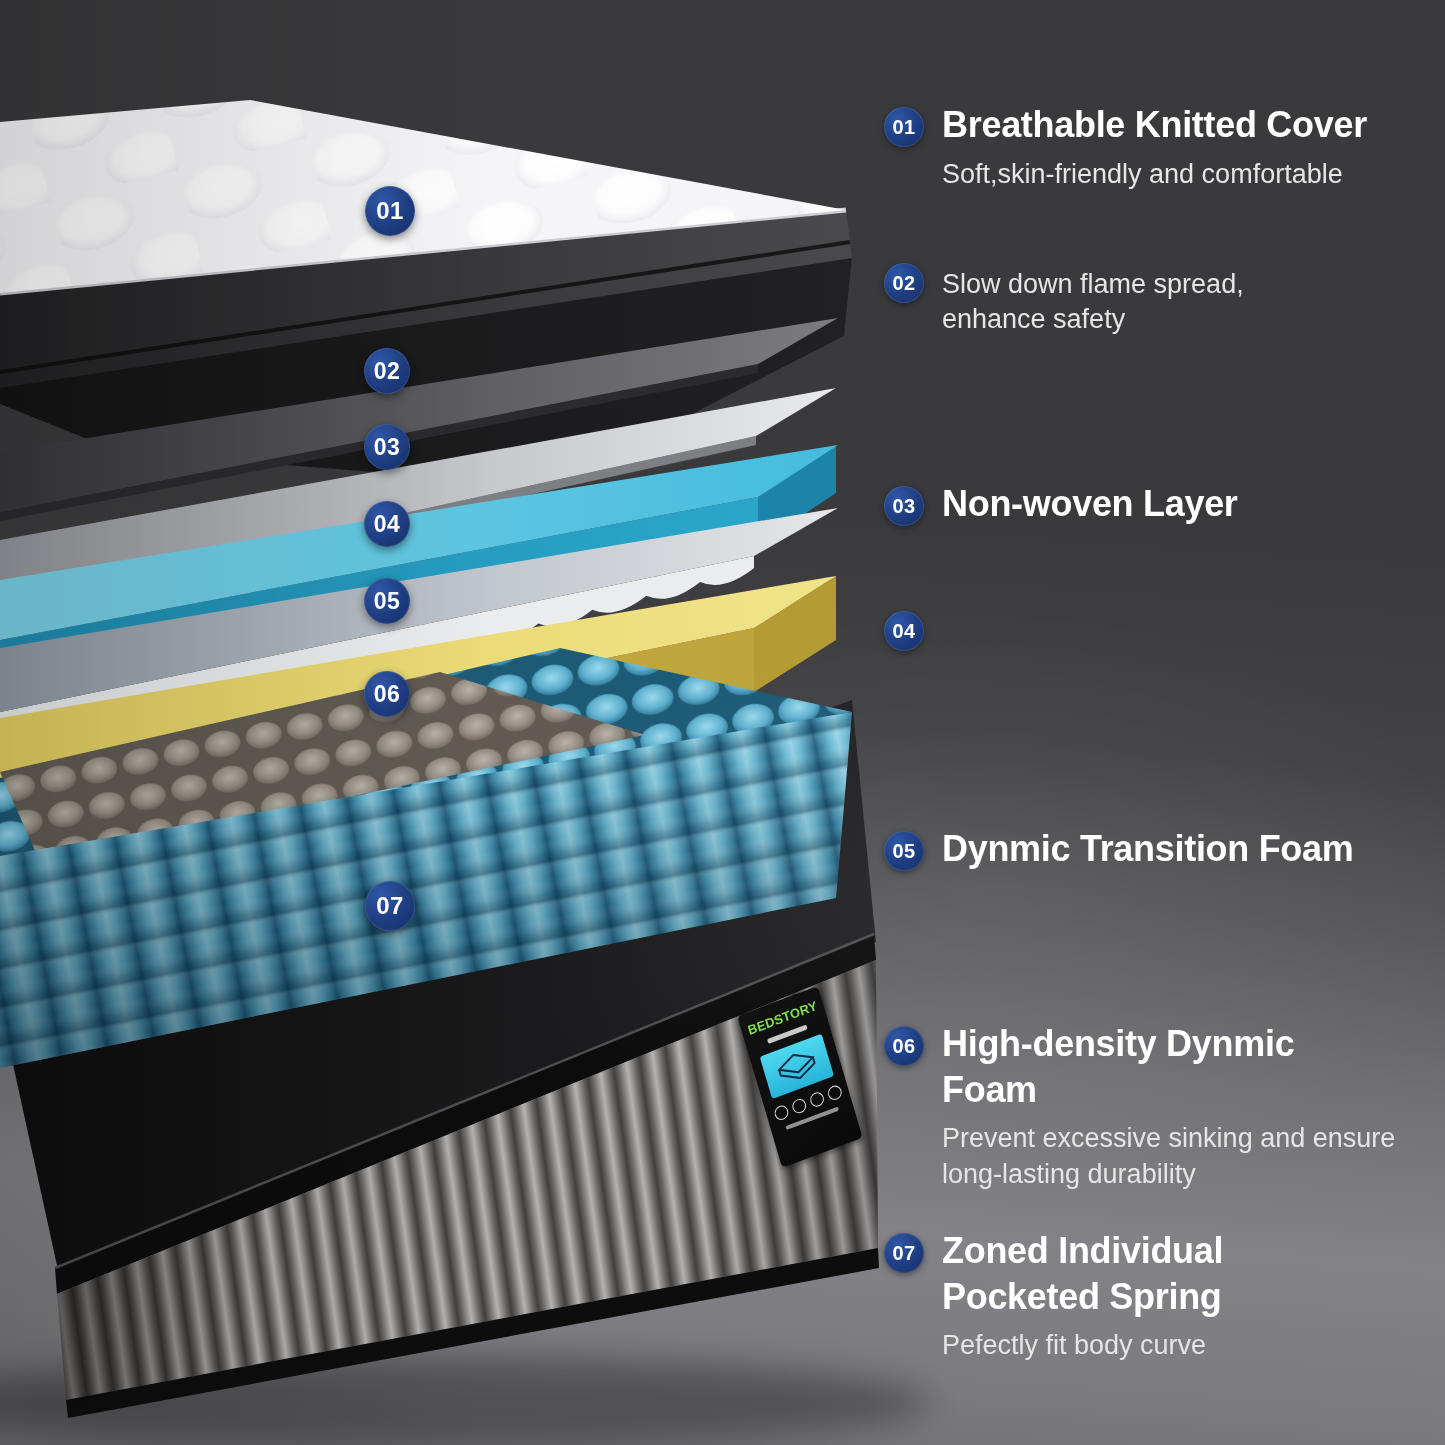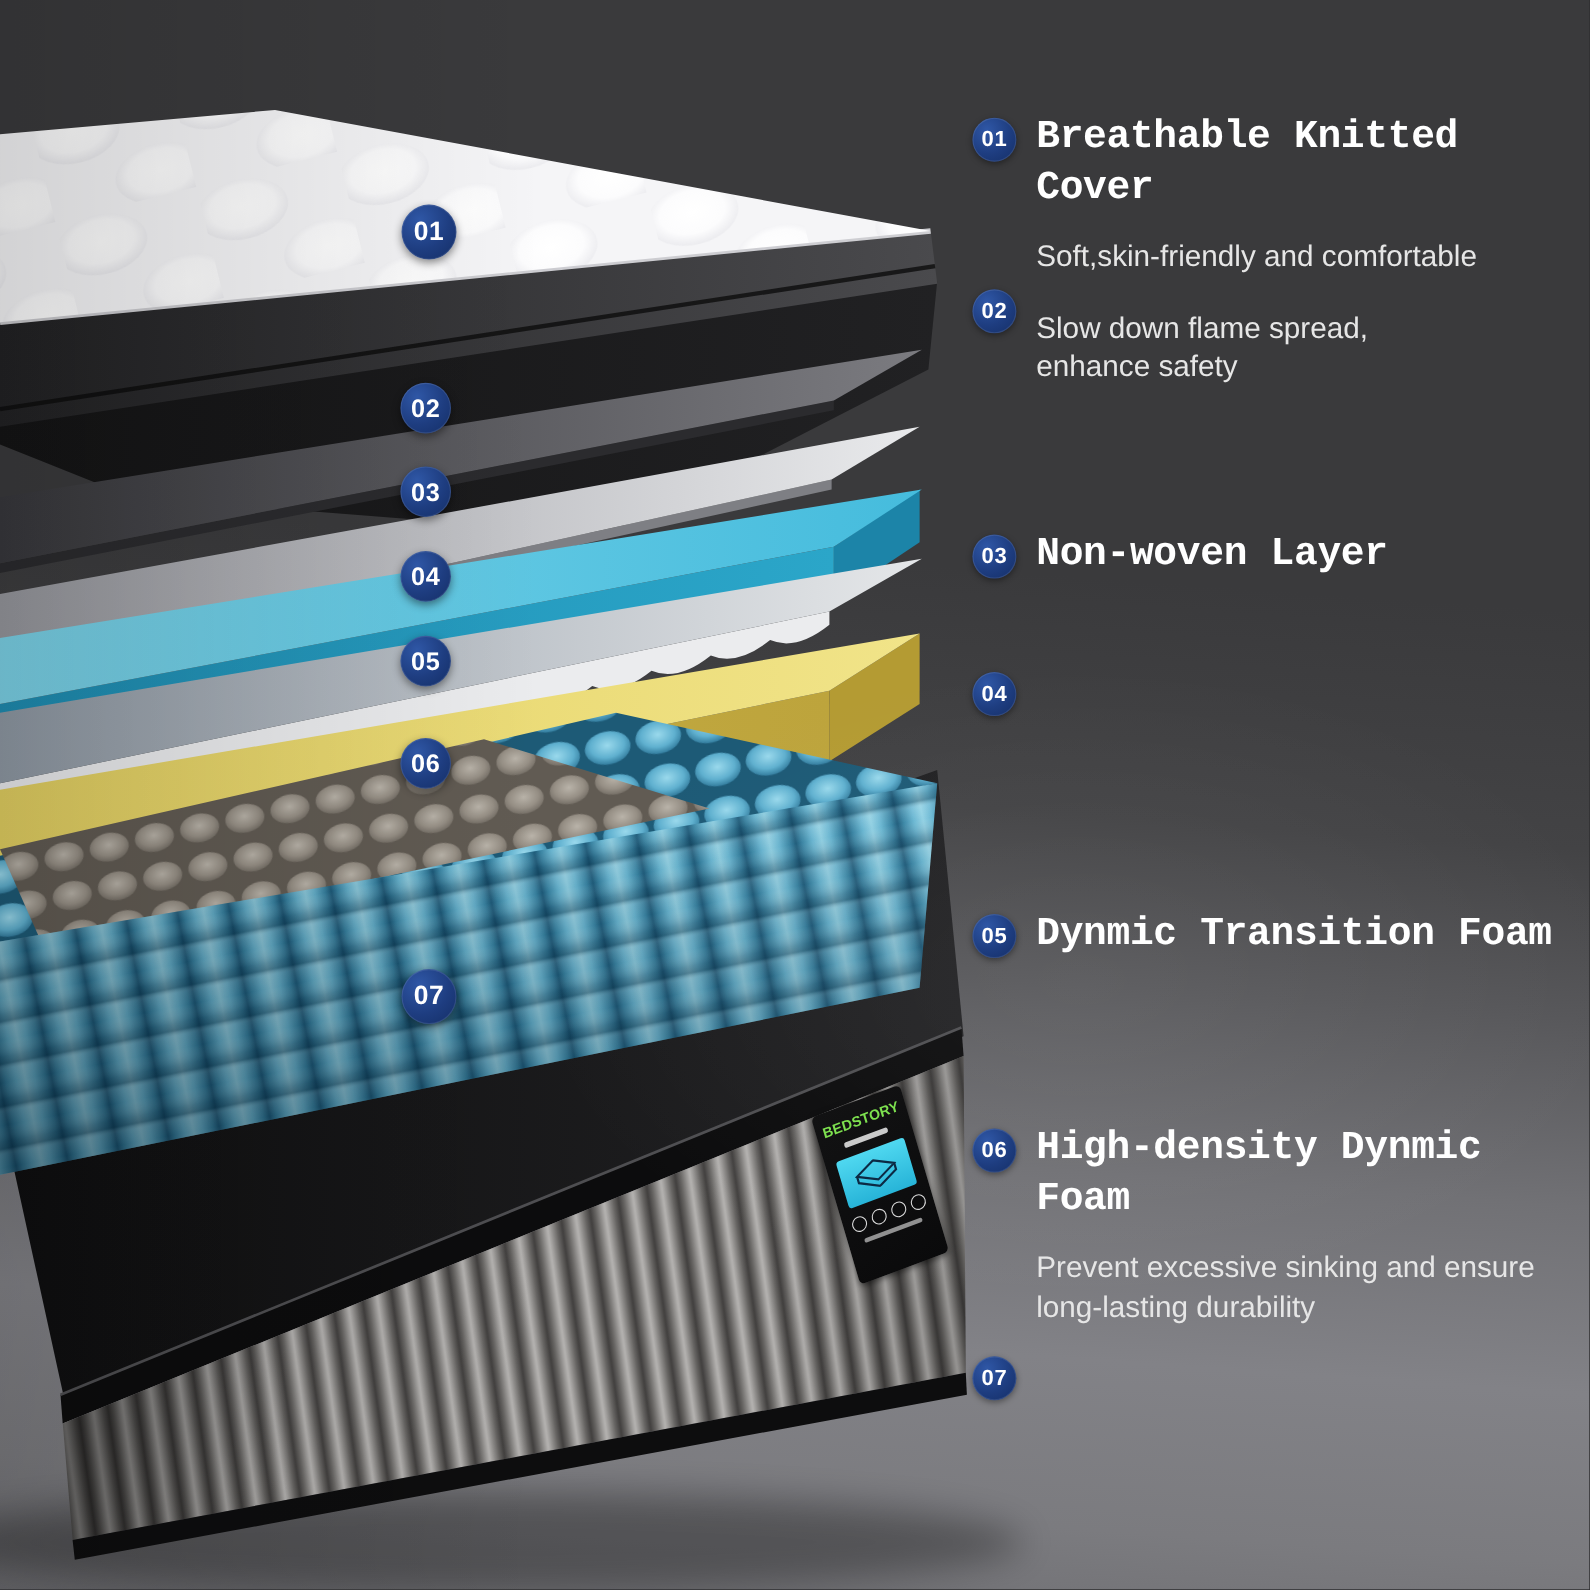--- a/index.html
+++ b/index.html
@@ -32,24 +32,24 @@
   .feature{position:absolute;left:884px;width:545px;display:flex;gap:18px;z-index:6;}
   .fbadge{
     flex:none;width:40px;height:40px;margin-top:5px;border-radius:50%;
     background:radial-gradient(circle at 33% 28%, #2f57a6 0%, #1e3d80 55%, #142e66 100%);
     color:#fff;display:flex;align-items:center;justify-content:center;
     font-weight:700;font-size:20px;letter-spacing:.5px;
     box-shadow:0 2px 6px rgba(0,0,0,.4), inset 0 0 0 1px rgba(255,255,255,.10);
   }
   .ftext h2{
     margin:0;color:#ffffff;font-size:36px;line-height:1.27;font-weight:700;
-    letter-spacing:-.3px;white-space:pre-line;font-family:Liberation Mono, monospace;
+    letter-spacing:-.3px;white-space:pre-line;
   }
   .ftext p{
-    margin:23px 0 0;color:#e6e6e6;font-size:27px;line-height:1.3;font-weight:400;
+    margin:9px 0 0;color:#e6e6e6;font-size:27px;line-height:1.3;font-weight:400;
     white-space:pre-line;
   }
   .ftext p:empty{display:none;}
 
   
   .base-label{
     position:absolute;left:757px;top:998px;width:86px;height:158px;
     background:linear-gradient(160deg,#121213,#0a0a0b);
     border-radius:5px;transform:rotate(-20.5deg) skewX(-4deg);
     display:flex;flex-direction:column;align-items:center;gap:7px;
@@ -349,15 +349,20 @@
 Foam</h2>
       <p>Prevent excessive sinking and ensure
 long-lasting durability</p>
     </div>
   </div>
 
   <div class="feature" style="top:1228px">
     <div class="fbadge">
         <span>07</span>
       </div>
+    <div class="ftext">
+      <h2>Zoned Individual
+Pocketed Spring</h2>
+      <p>Pefectly fit body curve</p>
+    </div>
   </div>
 
 </div>
 
 </body></html>

